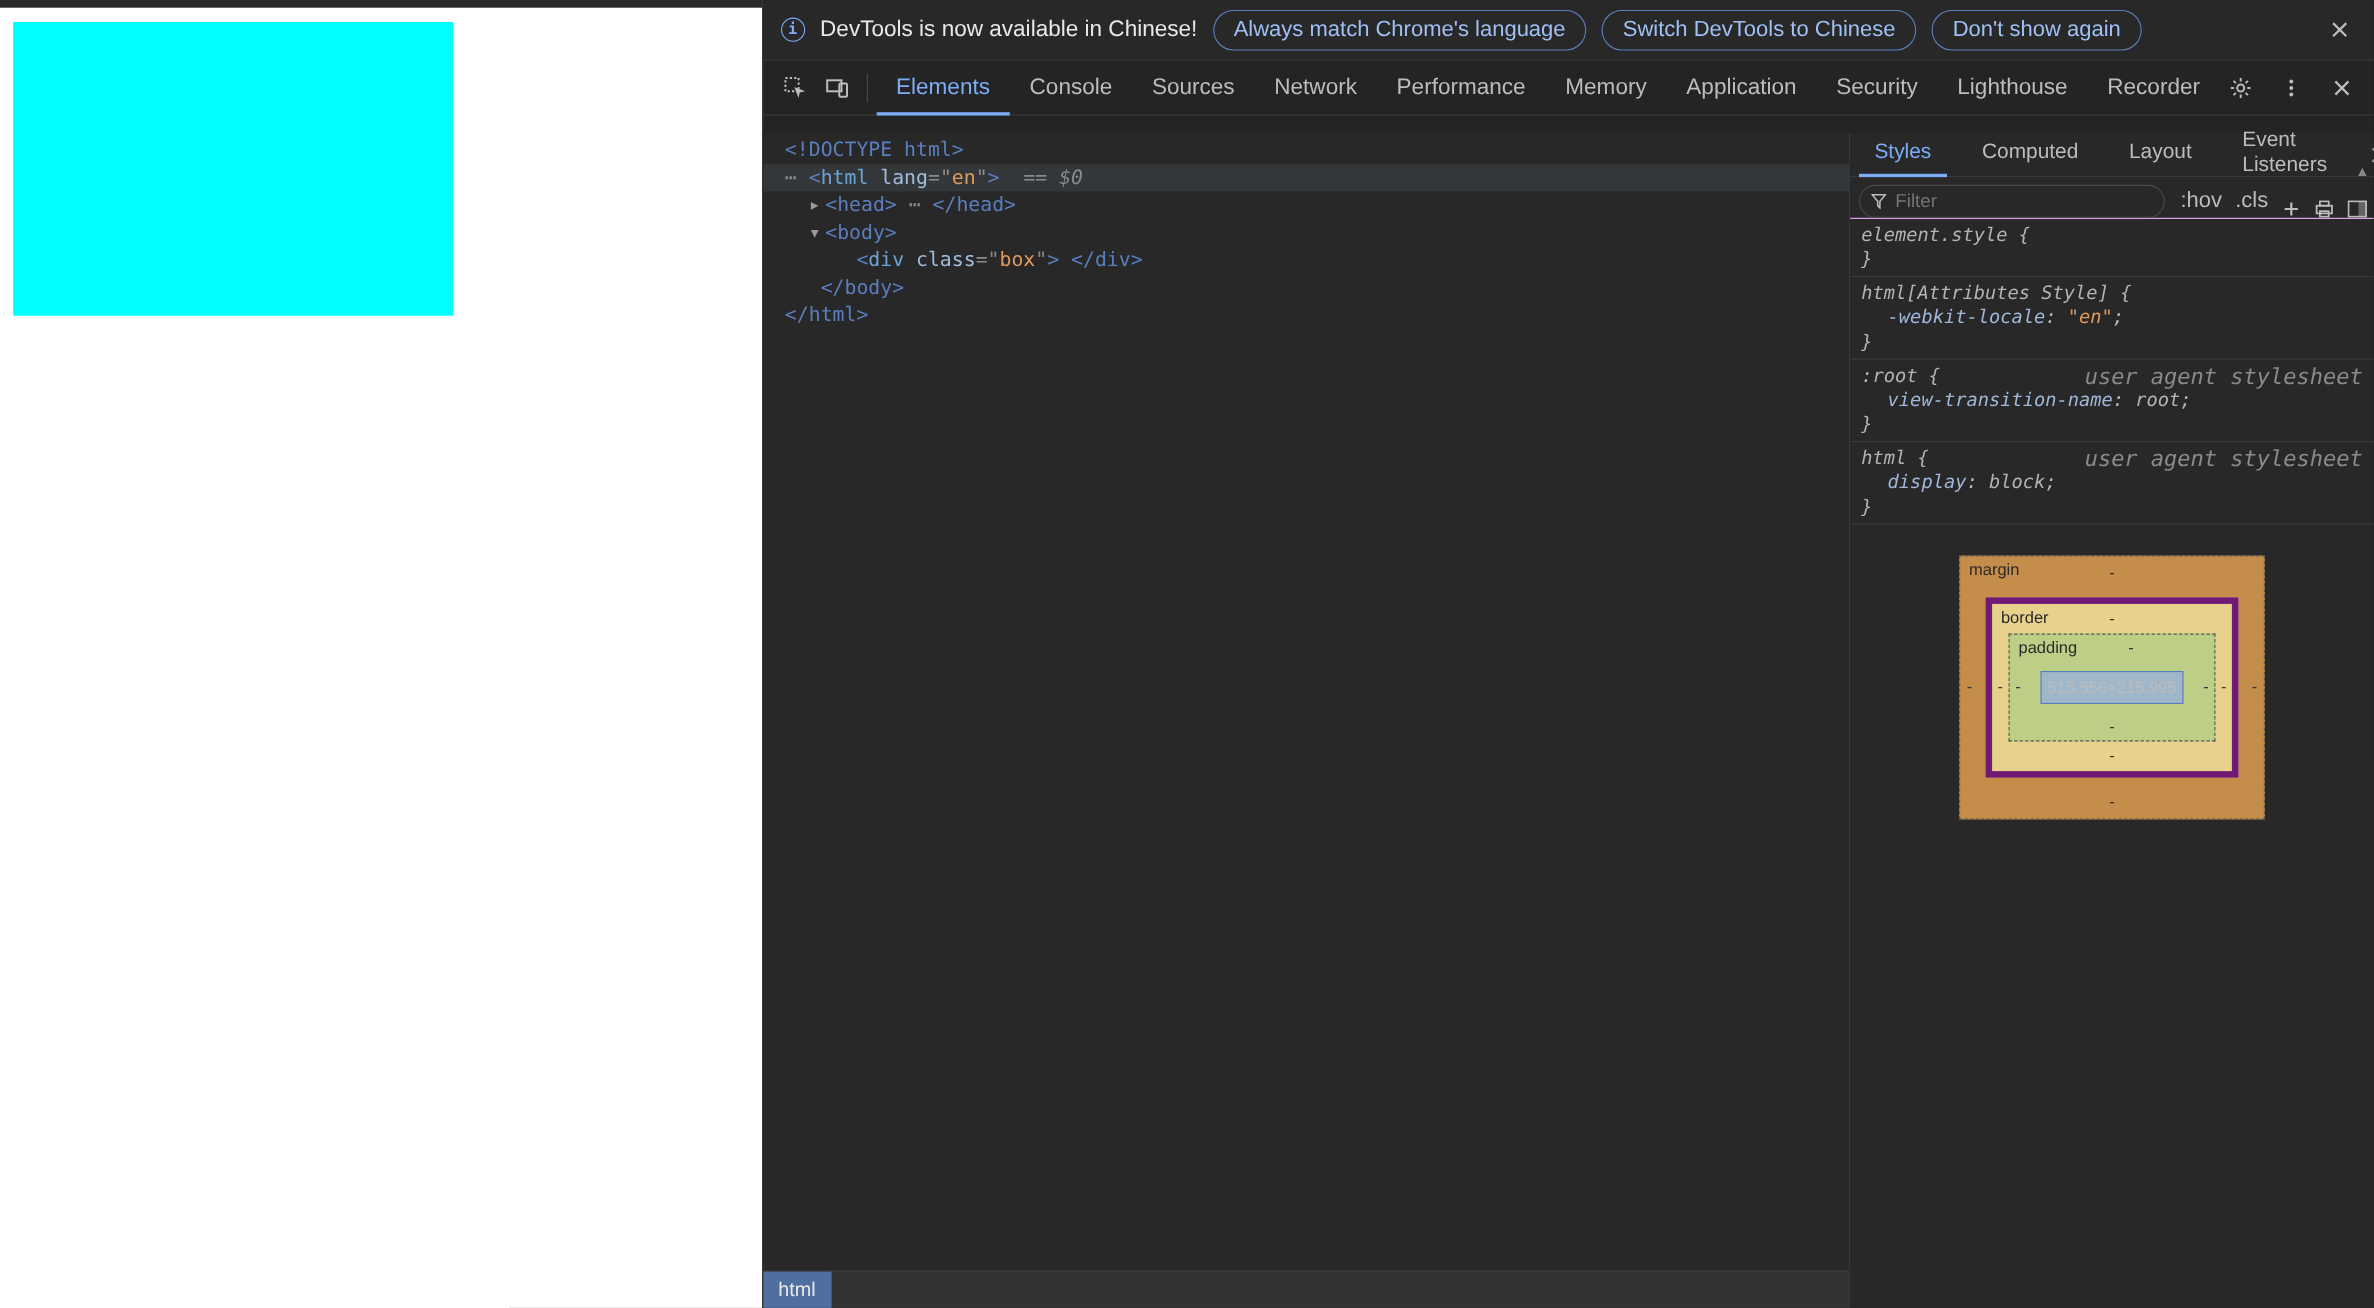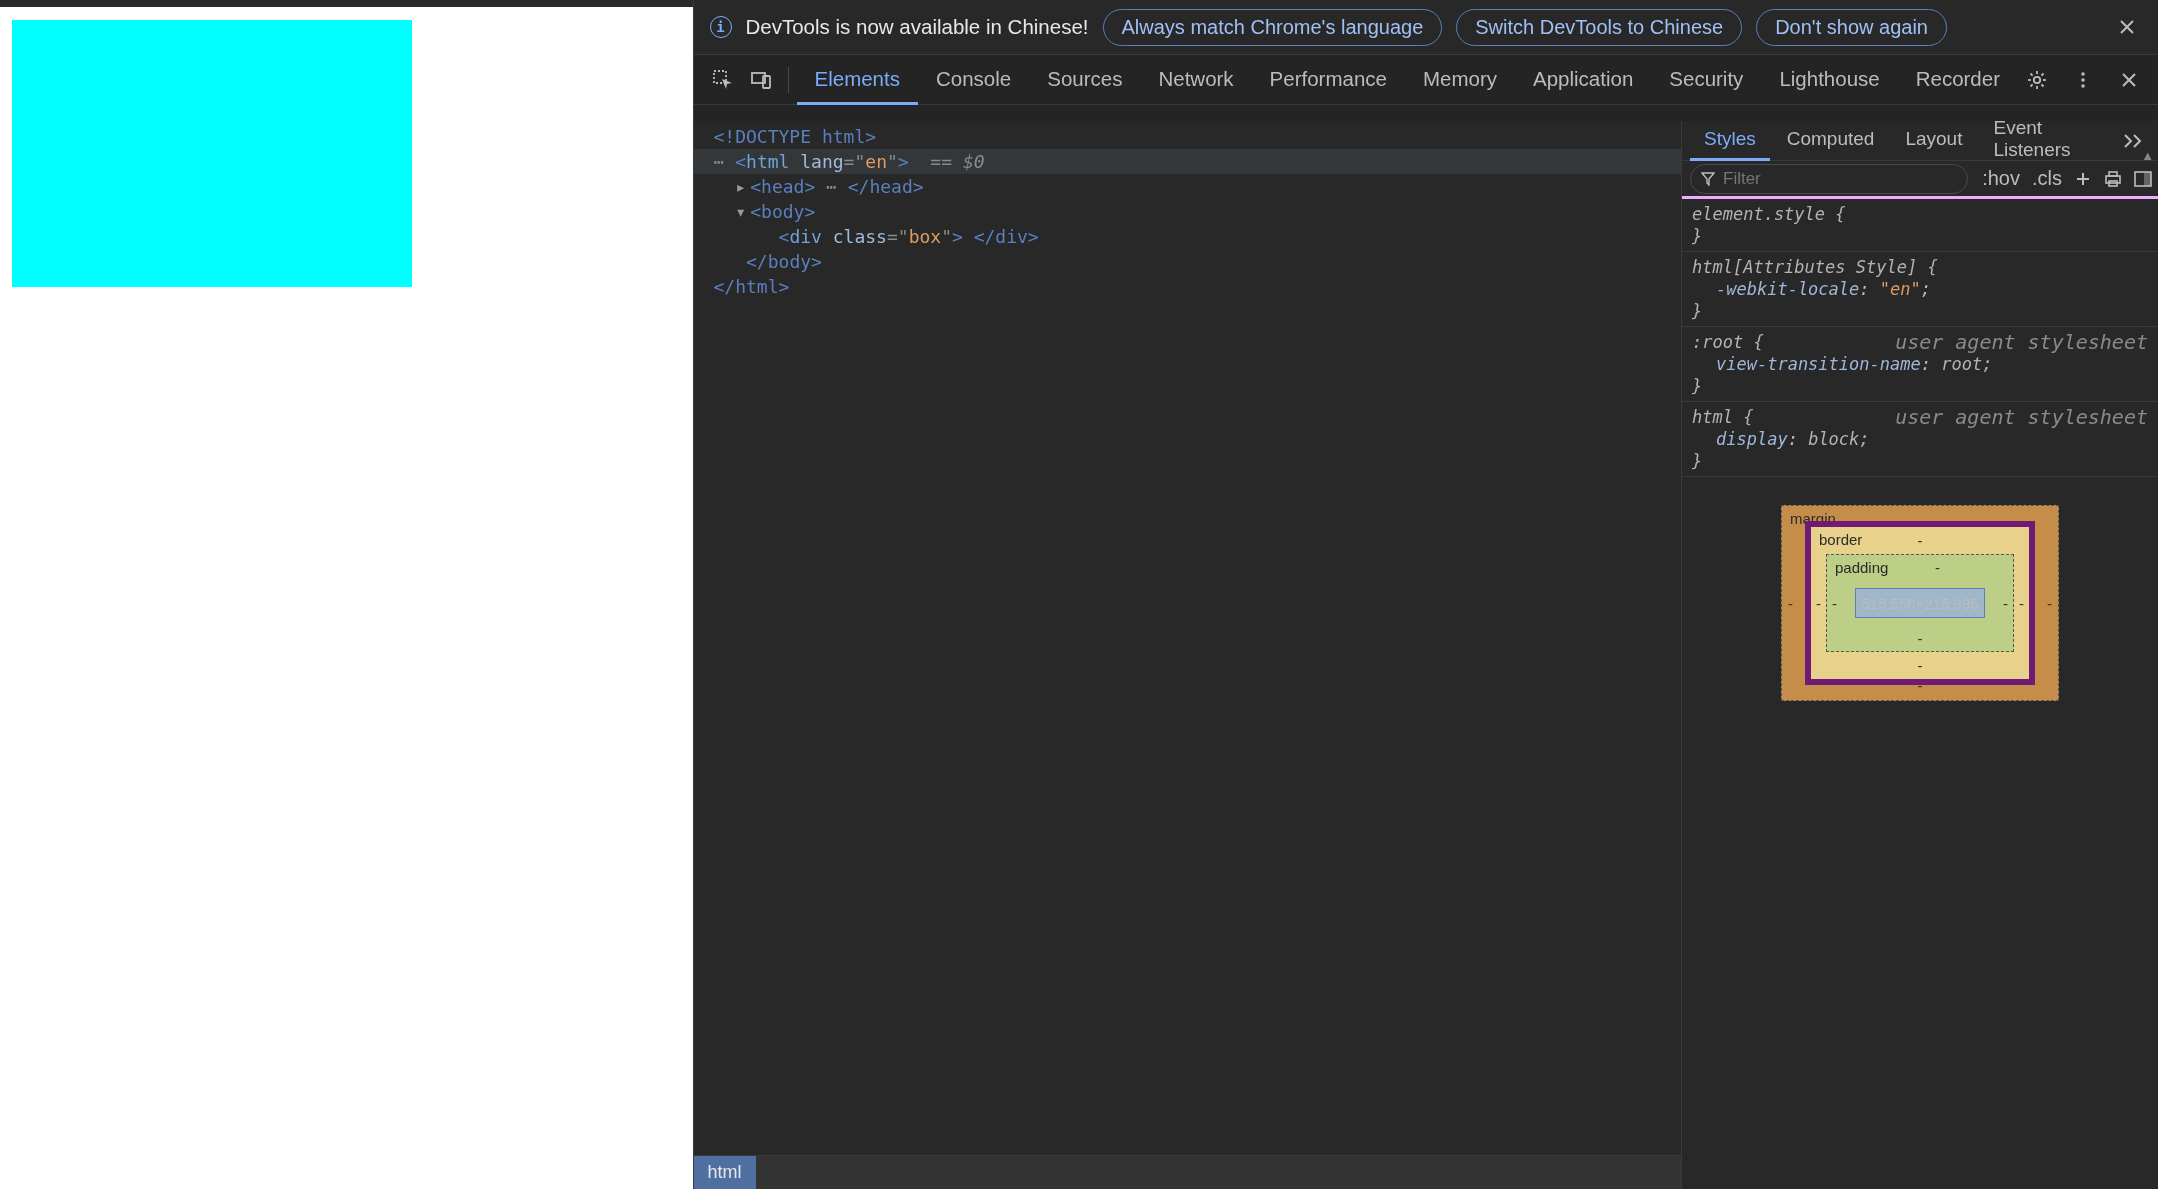--- a/index.html
+++ b/index.html
@@ -42,26 +42,26 @@
 .quote { color:#8a8a8a; }
 .dots3 { color:#888; }
 .dollar0 { color:#8a8a8a; font-style:italic; }
 .eqeq { color:#8a8a8a; }
 
 .crumbs { height:34px; background:#333333; display:flex; align-items:center; padding:0 0; border-top:1px solid #3a3a3a; }
 .crumbs .crumb { padding:6px 14px; font-size:18px; color:#e8e8e8; background:#4e6fa0; }
 
 
 .side-col { width:476px; display:flex; flex-direction:column; background:#282828; }
-.side-tabs { height:40px; display:flex; align-items:center; gap:3px; padding:0 8px; border-bottom:1px solid #3a3a3a; }
+.side-tabs { height:40px; display:flex; align-items:center; gap:18px; padding:0 8px; border-bottom:1px solid #3a3a3a; }
 .stab { padding:8px 14px; font-size:19px; color:#bcbcbc; cursor:pointer; border-bottom:3px solid transparent; }
 .stab.active { color:#7cacf8; border-bottom-color:#7cacf8; }
 .side-tabs .more { margin-left:auto; color:#bcbcbc; padding:4px 6px; cursor:pointer; }
 
-.filterbar { height:38px; display:flex; align-items:center; border-bottom:3px solid #f0abfc; }
+.filterbar { height:38px; display:flex; align-items:flex-end; border-bottom:1px solid #f0abfc; }
 .filterwrap { flex:1; display:flex; align-items:center; border:1px solid #4a4a4a; border-radius:999px; margin:0 8px; height:30px; padding:0 10px; gap:8px; }
 .filterwrap input { flex:1; background:transparent; border:0; outline:0; color:#bcbcbc; font-size:17px; }
 .filterbar .chip { font-size:20px; color:#bcbcbc; padding:4px 6px; cursor:pointer; }
 .filterbar .ibtn { width:30px; display:flex; align-items:center; justify-content:center; color:#bcbcbc; cursor:pointer; }
 
 .rules { font-family:Consolas,Menlo,monospace; font-size:17px; line-height:22px; font-style:italic; }
 .rule { padding:4px 10px 4px 10px; border-bottom:1px solid #3a3a3a; }
 .rule .selhead { display:flex; justify-content:space-between; }
 .rule .ua { font-size:20px; color:#8a8a8a; font-style:italic; }
 .rule .sel { color:#b3b3b3; }
@@ -70,21 +70,21 @@
 .css-prop { color:#9fb7d9; }
 .css-val { color:#b3b3b3; }
 .css-str { color:#e09a5e; }
 
 .boxmodel { padding:28px 0 0 0; display:flex; justify-content:center; }
 .bm-shell { font-family:"Segoe UI",Arial,sans-serif; font-size:15px; }
 .bm { position:relative; text-align:center; }
 .bm .layer { position:relative; display:flex; align-items:center; justify-content:center; }
 .bm .lbl { position:absolute; top:4px; left:8px; font-size:15px; }
 .bm .dash { position:absolute; font-size:15px; color:#333; }
-.bm-margin  { width:278px; height:196px; background:#c58d4a; border:1px dashed #555; }
+.bm-margin  { width:278px; height:240px; background:#c58d4a; border:1px dashed #555; }
 .bm-border  { width:230px; height:164px; background:#e8d28b;  border:6px solid #701a75; }
 .bm-padding { width:188px; height:98px; background:#bdcf86; border:1px dashed #555; }
 .bm-content { width:130px; height:30px; background:#9fb7c9; border:1px solid #5a7fbf; font-size:15px; display:flex; align-items:center; justify-content:center; }
 .bm .toplabel { color:#2a2a2a; }
 
 .scroll-up-arrow { position:absolute; right:4px; top:148px; color:#888; font-size:13px; }
 
 svg { display:block; }
 </style>
 </head>

